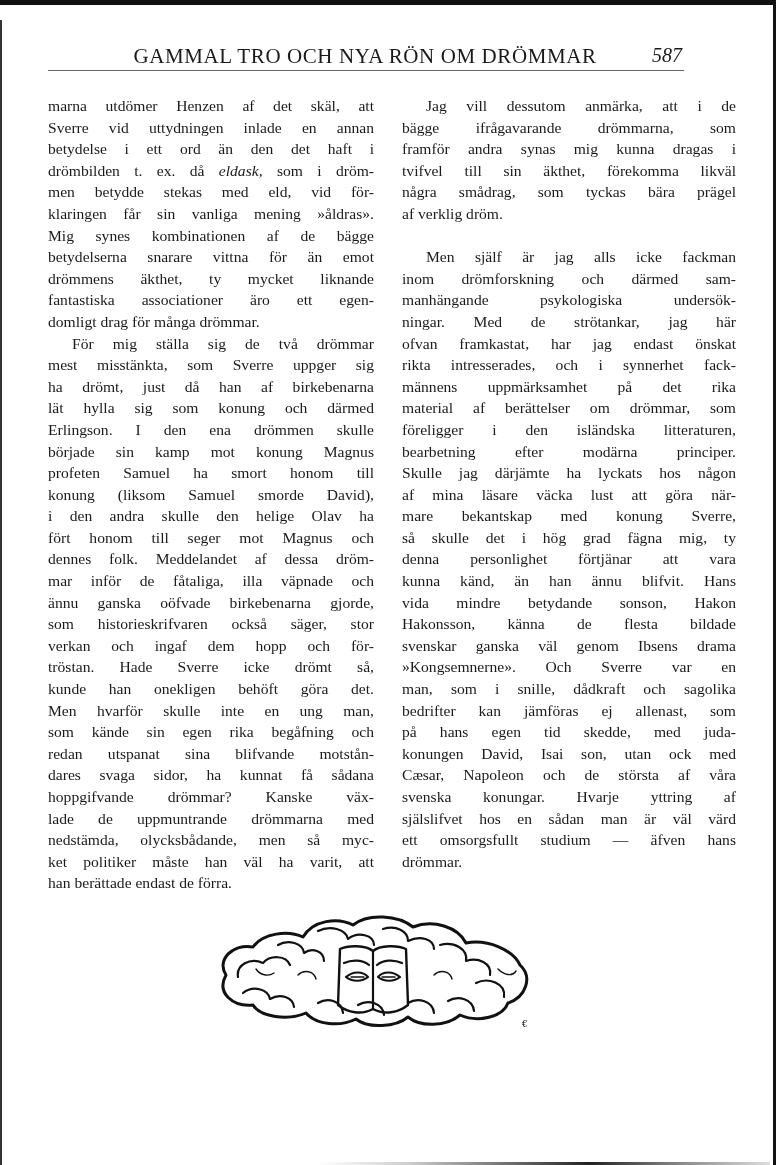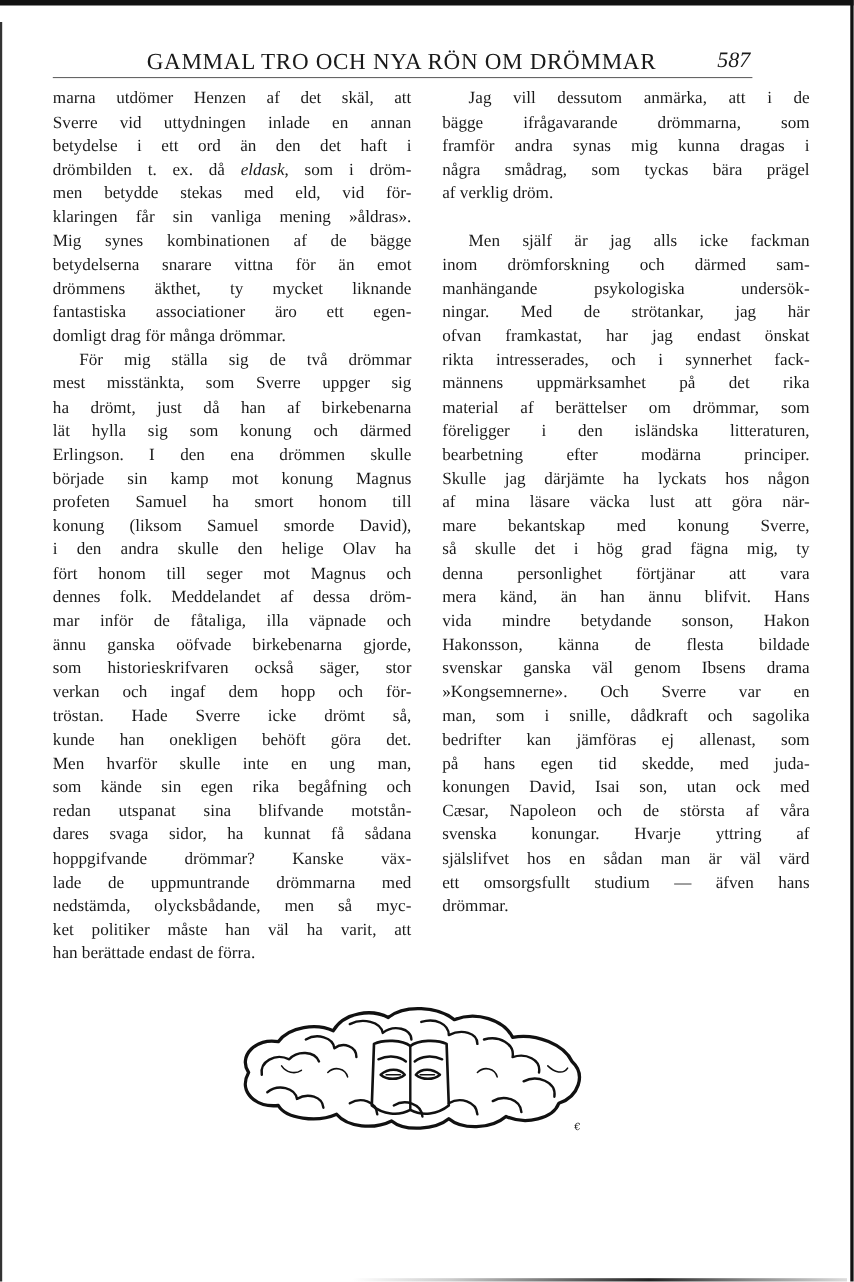--- a/index.html
+++ b/index.html
@@ -6,21 +6,21 @@
   body { width:776px; height:1165px; position:relative; overflow:hidden;
          font-family:"Liberation Serif","DejaVu Serif",serif; color:#1a1a1a; }
   .topbar { position:absolute; left:0; top:0; width:776px; height:5px; background:#111; }
   .leftedge { position:absolute; left:0; top:20px; width:2px; height:1145px; background:#333; }
   .rightedge { position:absolute; left:773px; top:0; width:3px; height:1165px; background:#111; }
   .header { position:absolute; left:48px; top:40px; width:634px; height:28px; }
   .running-title { position:absolute; left:0; right:0; top:4px; text-align:center;
          font-size:21px; letter-spacing:0.6px; }
   .page-number { position:absolute; right:0; top:4px; font-size:20px;font-style:italic; }
   .header-rule { position:absolute; left:48px; top:70px; width:636px; height:1px; background:#666; }
-  .col { position:absolute; top:79px; width:326px; font-size:15.6px; line-height:21.6px;
+  .col { position:absolute; top:95px; width:326px; font-size:15.6px; line-height:21.6px;
          text-align:justify; }
   .col-left { left:48px; }
   .col-right { left:402px; width:334px; }
   .line { display:block; white-space:nowrap; text-align:justify; text-align-last:justify; height:21.6px; }
   .line.last { text-align-last:left; }
   .line.indent { padding-left:24px; }
   .blank { display:block; height:21.6px; }
   .vignette { position:absolute; left:208px; top:905px; width:330px; height:125px; }
   .bottom-strip { position:absolute; left:320px; top:1162px; width:450px; height:3px;
          background:linear-gradient(90deg,#fff 0%,#ccc 20%,#777 40%,#222 60%,#888 80%,#ddd 100%); }
@@ -75,39 +75,40 @@
     <span class="line">hoppgifvande drömmar? Kanske väx-</span>
     <span class="line">lade de uppmuntrande drömmarna med</span>
     <span class="line">nedstämda, olycksbådande, men så myc-</span>
     <span class="line">ket politiker måste han väl ha varit, att</span>
     <span class="line last">han berättade endast de förra.</span>
   </div>
 <div class="col col-right" id="col-right">
     <span class="line indent">Jag vill dessutom anmärka, att i de</span>
     <span class="line">bägge ifrågavarande drömmarna, som</span>
     <span class="line">framför andra synas mig kunna dragas i</span>
+    <span class="line">tvifvel till sin äkthet, förekomma likväl</span>
     <span class="line">några smådrag, som tyckas bära prägel</span>
     <span class="line last">af verklig dröm.</span>
     <span class="blank"></span>
     <span class="line indent">Men själf är jag alls icke fackman</span>
     <span class="line">inom drömforskning och därmed sam-</span>
     <span class="line">manhängande psykologiska undersök-</span>
     <span class="line">ningar. Med de strötankar, jag här</span>
     <span class="line">ofvan framkastat, har jag endast önskat</span>
     <span class="line">rikta intresserades, och i synnerhet fack-</span>
     <span class="line">männens uppmärksamhet på det rika</span>
     <span class="line">material af berättelser om drömmar, som</span>
     <span class="line">föreligger i den isländska litteraturen,</span>
     <span class="line">bearbetning efter modärna principer.</span>
     <span class="line">Skulle jag därjämte ha lyckats hos någon</span>
     <span class="line">af mina läsare väcka lust att göra när-</span>
     <span class="line">mare bekantskap med konung Sverre,</span>
     <span class="line">så skulle det i hög grad fägna mig, ty</span>
     <span class="line">denna personlighet förtjänar att vara</span>
-    <span class="line">mera känd, än han ännu blifvit. Hans</span>
+    <span class="line">kunna känd, än han ännu blifvit. Hans</span>
     <span class="line">vida mindre betydande sonson, Hakon</span>
     <span class="line">Hakonsson, känna de flesta bildade</span>
     <span class="line">svenskar ganska väl genom Ibsens drama</span>
     <span class="line">»Kongsemnerne». Och Sverre var en</span>
     <span class="line">man, som i snille, dådkraft och sagolika</span>
     <span class="line">bedrifter kan jämföras ej allenast, som</span>
     <span class="line">på hans egen tid skedde, med juda-</span>
     <span class="line">konungen David, Isai son, utan ock med</span>
     <span class="line">Cæsar, Napoleon och de största af våra</span>
     <span class="line">svenska konungar. Hvarje yttring af</span>

